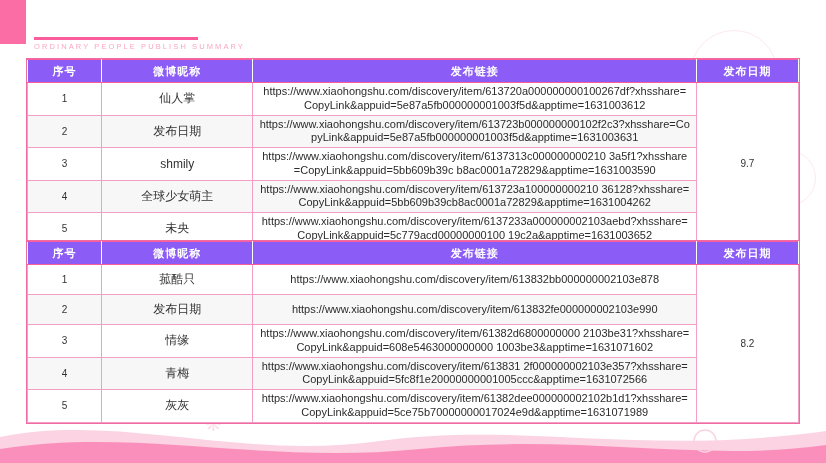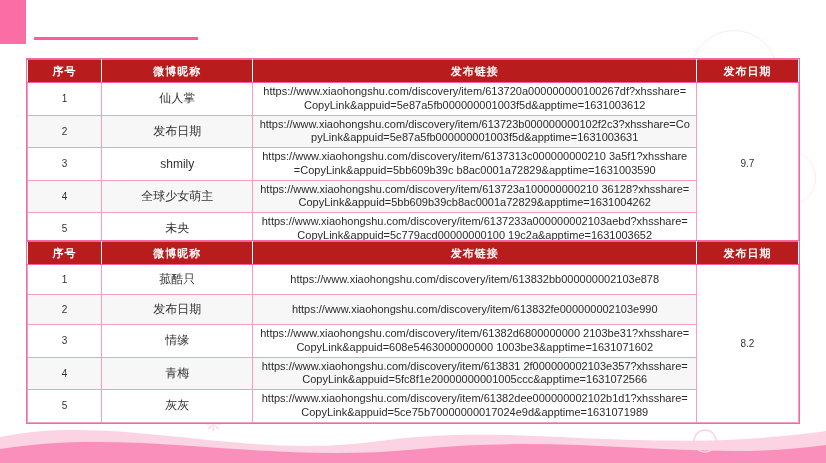--- a/index.html
+++ b/index.html
@@ -111,21 +111,21 @@
   }
   th, td {
     border: 1px solid #f49ec3;
     text-align: center;
     vertical-align: middle;
     font-size: 9.5px;
     color: #333333;
     padding: 0;
   }
   thead th {
-    background: #b91c1c;
+    background: #8b5cf6;
     color: #ffffff;
     font-size: 11px;
     font-weight: bold;
     height: 22px;
     border: 1px solid #fb5d9c;
     letter-spacing: 1px;
   }
   thead th.sep {
     border-right: 1px solid #ffffff;
     border-left: 1px solid #ffffff;
@@ -172,20 +172,21 @@
   <div class="wm w2"></div>
   <div class="wm w3"></div>
   <div class="snow" style="left:330px; top:62px;">❋</div>
   <div class="snow" style="left:470px; top:64px;">❋</div>
   <div class="snow" style="left:205px; top:414px;">❋</div>
 
   <div class="corner-band"></div>
 
   <div class="header">
     <div class="title-underline"></div>
+    <div class="title-en">ORDINARY PEOPLE PUBLISH SUMMARY</div>
   </div>
 
   <div class="table-wrap t1">
     <table>
       <thead>
         <tr>
           <th class="col-idx sep">序号</th>
           <th class="col-nick sep">微博昵称</th>
           <th class="col-link sep">发布链接</th>
           <th class="col-date sep">发布日期</th>

